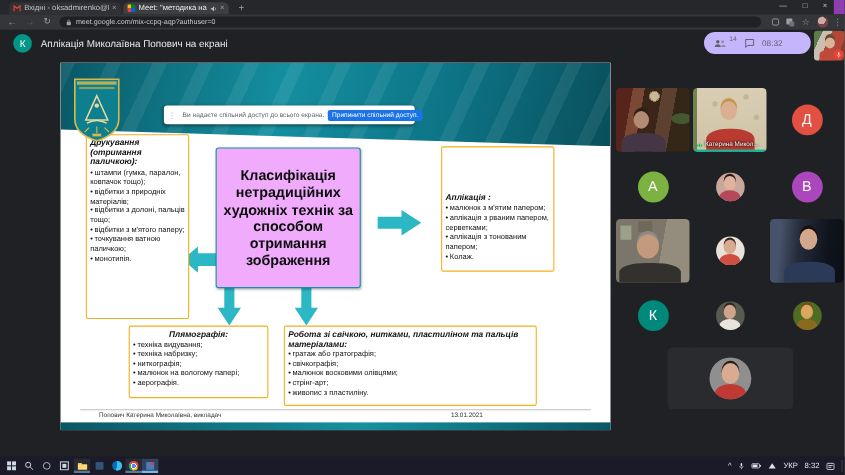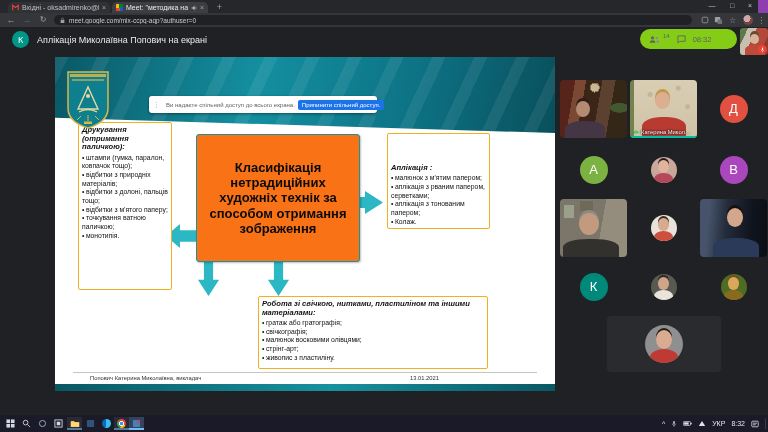--- a/index.html
+++ b/index.html
@@ -21,47 +21,47 @@
   #addrbar { position:absolute; left:0; top:13px; width:768px; height:14px; background:#35363a; }
   .navic { position:absolute; top:0; width:14px; height:14px; line-height:14px; text-align:center; font-size:9px; color:#9aa0a6; }
   #omnibox { position:absolute; left:54px; top:2px; width:638px; height:10px; border-radius:5px; background:#202124; display:flex; align-items:center; gap:4px; padding:0 6px; }
   #omnibox .url { font-size:6.5px; color:#c9ccd1; white-space:nowrap; overflow:hidden; }
   .tbi { position:absolute; top:1px; width:13px; height:12px; display:flex; align-items:center; justify-content:center; color:#9aa0a6; font-size:8px; }
   #tb-avatar { position:absolute; left:743px; top:2px; width:10px; height:10px; border-radius:50%; background:radial-gradient(circle at 40% 35%,#caa 0 40%,#744 41%); }
 
   
   #ban-av { position:absolute; left:12px; top:31px; width:17px; height:17px; border-radius:50%; background:#009688; color:#fff; font-size:9px; display:flex; align-items:center; justify-content:center; }
   #ban-text { position:absolute; left:37px; top:35px; font-size:9px; color:#e8eaed; }
-  #status-pill { position:absolute; left:640px; top:29px; width:97px; height:20px; background:#84cc16; border-radius:10px; display:flex; align-items:center; gap:7px; padding:0 9px;text-align:center; }
+  #status-pill { position:absolute; left:640px; top:29px; width:97px; height:20px; background:#c4b5fd; border-radius:10px; display:flex; align-items:center; gap:7px; padding:0 9px;text-align:center; }
   #status-pill .cnt { font-size:6px; color:#5f6368; margin-left:-4px; margin-top:-6px; }
   #status-pill .time { font-size:7.5px; color:#5f6368; }
   #self-thumb { position:absolute; left:740px; top:28px; width:28px; height:27px; border-radius:3px; overflow:hidden; background:linear-gradient(115deg,#5d7a4a 0 20%,#c8beb2 20% 42%,#b2483a 42% 78%,#8e3a30 78%); }
   #self-badge { position:absolute; right:1px; bottom:1px; width:9px; height:9px; border-radius:50%; background:#ea4335; display:flex; align-items:center; justify-content:center; }
 
   
   #slide { position:absolute; left:55px; top:57px; width:500px; height:334px; background:#fff; }
   #slide-band { position:absolute; left:0; top:0; width:500px; height:76px;
     background:
       repeating-linear-gradient(115deg, rgba(255,255,255,.07) 0 12px, rgba(255,255,255,0) 12px 38px),
       linear-gradient(100deg,#0a5866,#148fa0 40%,#0d7486 70%,#094f5c);
     clip-path:polygon(0 0,100% 0,100% 100%,0 80%); }
   #logo { position:absolute; left:12px; top:14px; width:42px; height:58px; z-index:5; }
-  #center-box { position:absolute; left:141px; top:77px; width:164px; height:128px; background:#f97316; border:1px solid #17929f; border-radius:3px; display:flex; align-items:center; justify-content:center; text-align:center; font-weight:bold; font-size:13px; line-height:1.18; color:#0b0b0b; padding:2px 5px; box-shadow:1px 1px 2px rgba(0,0,0,.25); z-index:2; }
+  #center-box { position:absolute; left:141px; top:77px; width:132px; height:128px; background:#f0abfc; border:1px solid #17929f; border-radius:3px; display:flex; align-items:center; justify-content:center; text-align:center; font-weight:bold; font-size:13px; line-height:1.18; color:#0b0b0b; padding:2px 5px; box-shadow:1px 1px 2px rgba(0,0,0,.25); z-index:2; }
   .tarrow { position:absolute; background:#2bb7c4; z-index:1; }
   #ar-left  { left:111px; top:166px; width:31px; height:26px; clip-path:polygon(100% 28%,45% 28%,45% 4%,0 50%,45% 96%,45% 72%,100% 72%); }
   #ar-right { left:288px; top:133px; width:40px; height:25px; clip-path:polygon(0 28%,55% 28%,55% 4%,100% 50%,55% 96%,55% 72%,0 72%); }
   #ar-down1 { left:142px; top:203px; width:23px; height:36px; clip-path:polygon(30% 0,70% 0,70% 55%,96% 55%,50% 100%,4% 55%,30% 55%); }
   #ar-down2 { left:212px; top:203px; width:23px; height:36px; clip-path:polygon(30% 0,70% 0,70% 55%,96% 55%,50% 100%,4% 55%,30% 55%); }
   .gbox { position:absolute; background:#fff; border:1.5px solid #f2b01e; border-radius:2px; padding:3px 3px; color:#111; z-index:3; overflow:hidden; }
   .gbox .bt { font-weight:bold; font-style:italic; font-size:7.6px; line-height:1.15; margin-bottom:1.5px; }
   .gbox ul { list-style:none; }
   .gbox li { font-size:6.8px; line-height:1.28; }
   .gbox li::before { content:"•"; margin-right:1.5px; }
   #box-print { left:23px; top:65px; width:94px; height:168px; }
-  #box-appl  { left:332px; top:76px; width:103px; height:96px; padding-top:30px; }
+  #box-appl  { left:346px; top:76px; width:103px; height:114px; padding-top:42px; }
   #box-blot  { left:62px; top:239px; width:127px; height:66px; }
   #box-blot .bt { text-align:center; }
   #box-mat   { left:203px; top:239px; width:230px; height:73px; }
   #slide-footer-line { position:absolute; left:18px; top:315px; width:464px; border-top:1px solid #c5c5c5; }
   #slide-author { position:absolute; left:35px; top:318px; font-size:5.8px; color:#333; }
   #slide-date { position:absolute; left:355px; top:318px; font-size:5.8px; color:#333; }
   #slide-strip { position:absolute; left:0; top:327px; width:500px; height:7px; background:linear-gradient(90deg,#0a5764,#17919f 55%,#0a5764); }
 
   
   #share-toast { position:absolute; left:149px; top:96px; width:228px; height:17px; background:#fff; border-radius:3px; box-shadow:0 1px 3px rgba(0,0,0,.45); display:flex; align-items:center; gap:3px; padding:0 4px; z-index:30; }
@@ -221,23 +221,33 @@
   <div class="gbox" id="box-appl">
     <div class="bt">Аплікація :</div>
     <ul>
       <li>малюнок з м'ятим папером;</li>
       <li>аплікація з рваним папером, серветками;</li>
       <li>аплікація з тонованим папером;</li>
       <li>Колаж.</li>
     </ul>
   </div>
 
+  <div class="gbox" id="box-blot">
+    <div class="bt">Плямографія:</div>
+    <ul>
+      <li>техніка видування;</li>
+      <li>техніка набризку;</li>
+      <li>ниткографія;</li>
+      <li>малюнок на вологому папері;</li>
+      <li>аерографія.</li>
+    </ul>
+  </div>
 
   <div class="gbox" id="box-mat">
-    <div class="bt">Робота зі свічкою, нитками, пластиліном та іншими матеріалами:</div>
+    <div class="bt">Робота зі свічкою, нитками, пластиліном та пальців матеріалами:</div>
     <ul>
       <li>гратаж або гратографія;</li>
       <li>свічкографія;</li>
       <li>малюнок восковими олівцями;</li>
       <li>стрінг-арт;</li>
       <li>живопис з пластиліну.</li>
     </ul>
   </div>
 
   <div id="slide-footer-line"></div>

